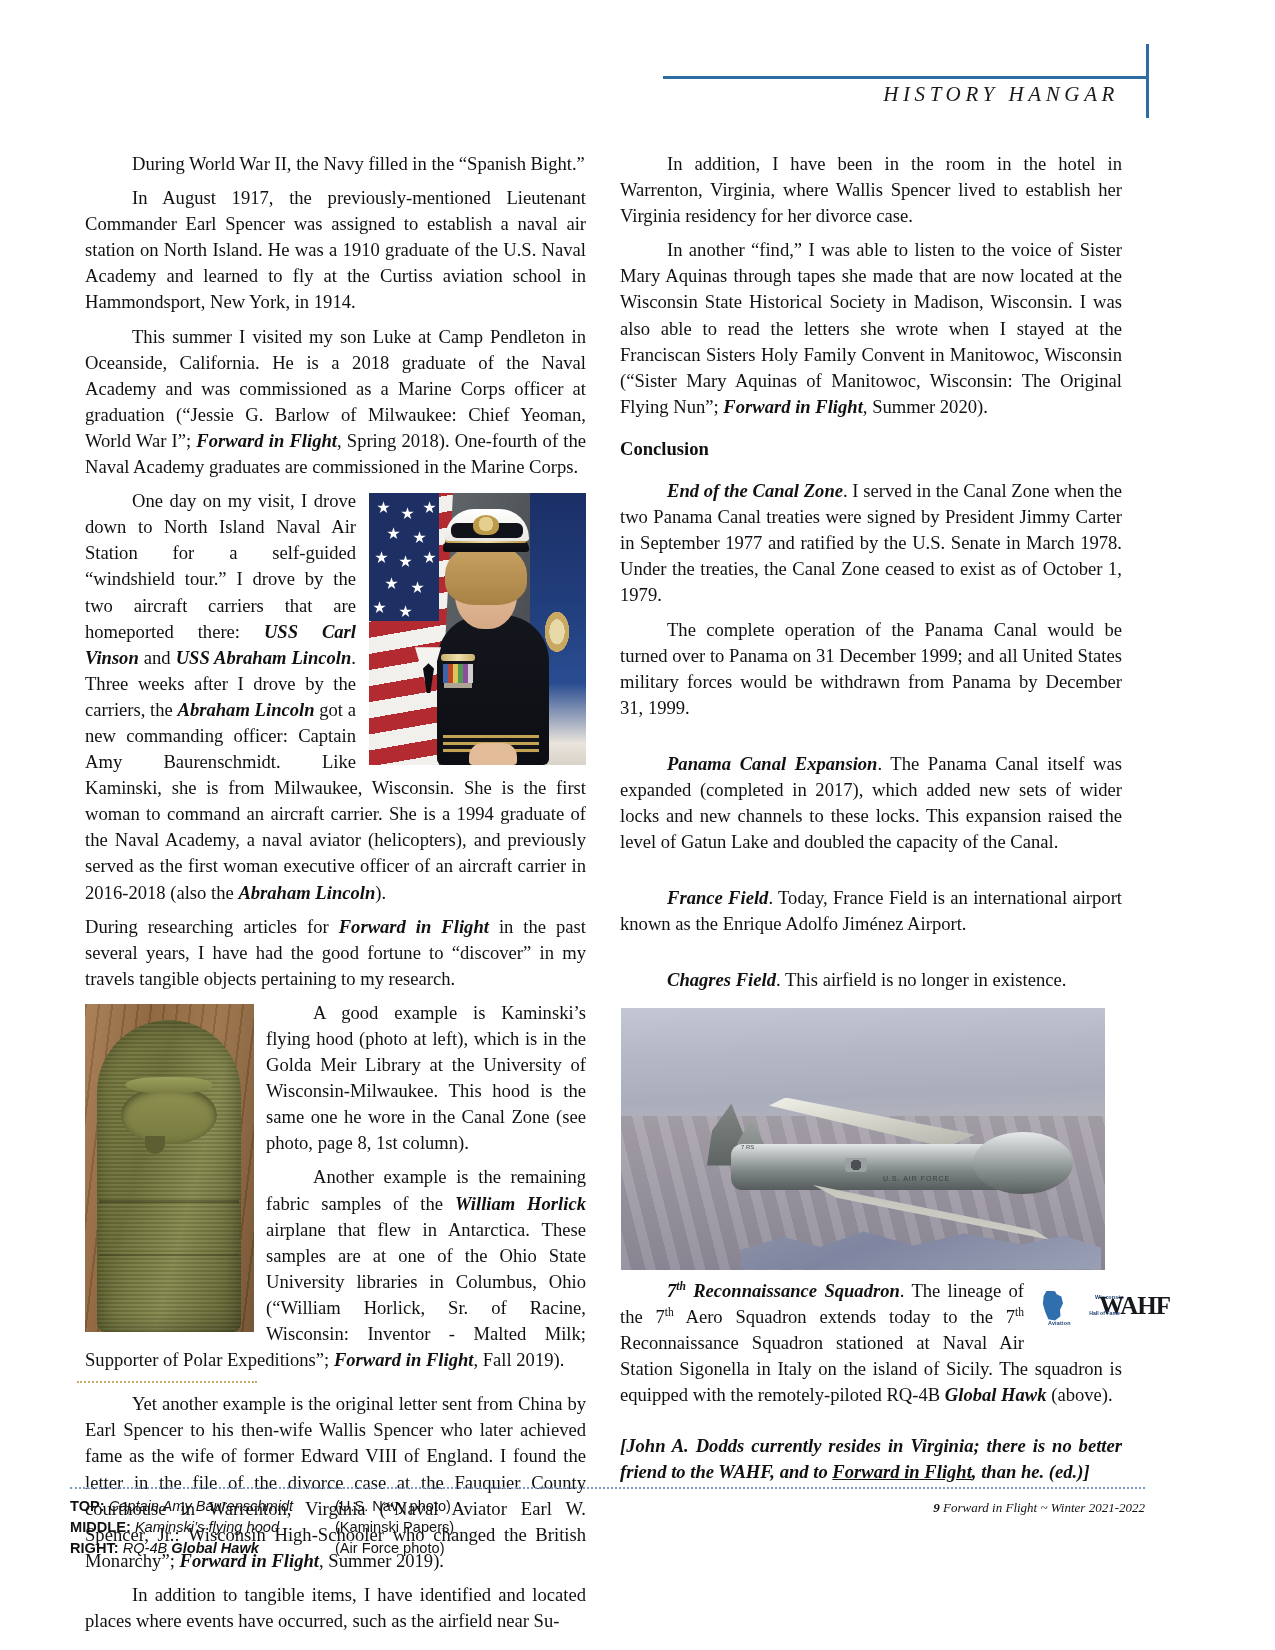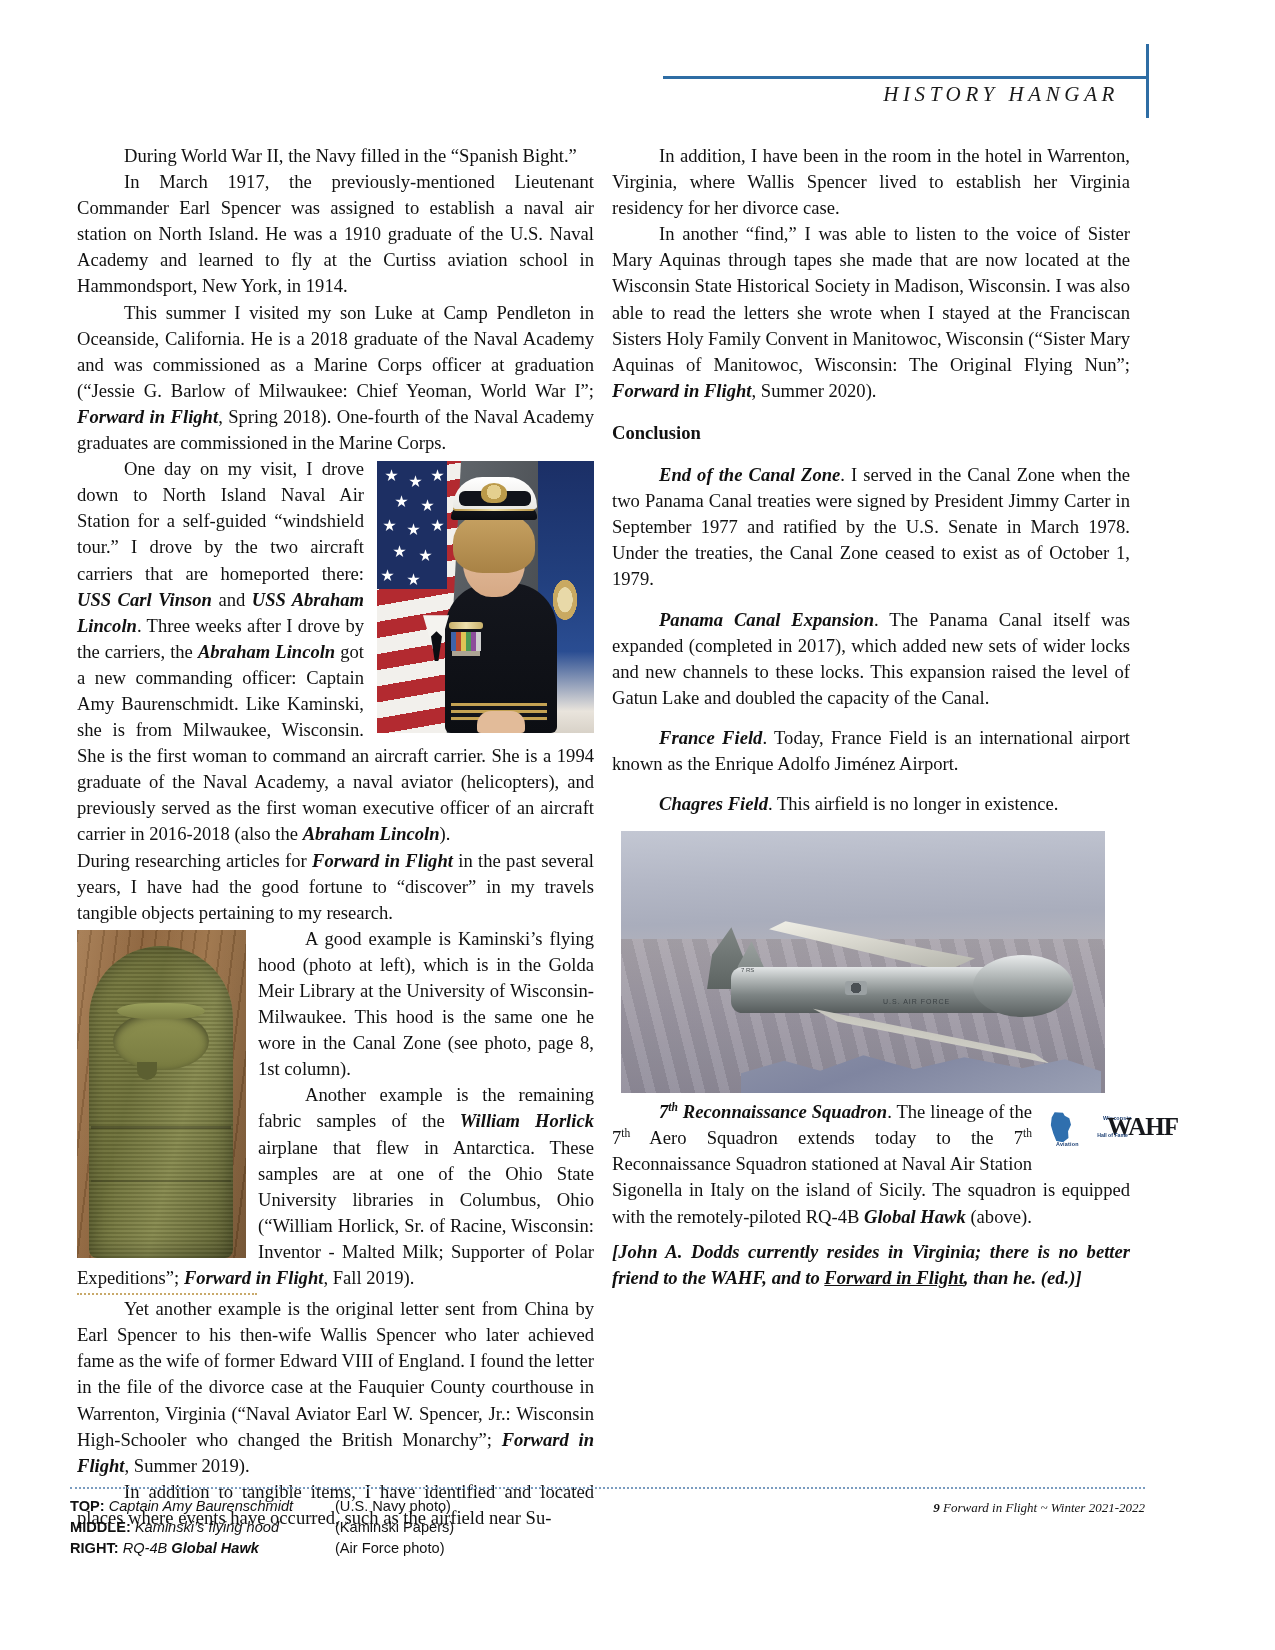--- a/index.html
+++ b/index.html
@@ -44,21 +44,21 @@
     font-size:18.6px;
     line-height:26.1px;
     text-align:justify;
     text-justify:inter-word;
     color:#111;
     hyphens:none;
   }
   .col-left  { left:77px;  width:517px; }
   .col-right { left:612px; width:518px; }
 
-  p { margin:0; text-indent:47px; }
+  p { margin:8px; text-indent:47px; }
   p.noindent { text-indent:0; }
   .h-bold { font-weight:bold; text-indent:0; margin-top:22px; }
   .h-conc { font-weight:bold; text-indent:0; margin-top:16px; margin-bottom:16px;}
   .lead { font-weight:bold; font-style:italic; }
   i, .it { font-style:italic;font-weight:bold; }
   .gap { height:14px; }
   .gap-sm { height:9px; }
   sup { font-size:0.62em; vertical-align:super; line-height:0; }
   u { text-decoration:underline; }
 
@@ -233,21 +233,21 @@
   <div class="header">
     <div class="header-rule"></div>
     <div class="header-vrule"></div>
     <div class="header-title">HISTORY HANGAR</div>
   </div>
 
   <div class="col col-left">
 
     <p>During World War II, the Navy filled in the “Spanish Bight.”</p>
 
-    <p>In March 1917, the previously-mentioned Lieutenant Commander Earl Spencer was assigned to establish a naval air station on North Island. He was a 1910 graduate of the U.S. Naval Academy and learned to fly at the Curtiss aviation school in Hammondsport, New York, in 1914.</p>
+    <p>In August 1917, the previously-mentioned Lieutenant Commander Earl Spencer was assigned to establish a naval air station on North Island. He was a 1910 graduate of the U.S. Naval Academy and learned to fly at the Curtiss aviation school in Hammondsport, New York, in 1914.</p>
 
     <p><span>This summer I visited my son Luke at Camp Pendleton in Oceanside, California. He is a 2018 graduate of the Naval Academy and was commissioned as a Marine Corps officer at graduation (“Jessie G. Barlow of Milwaukee: Chief Yeoman, World War I”; </span><i>Forward in Flight</i><span>, Spring 2018). One-fourth of the Naval Academy graduates are commissioned in the Marine Corps.</span></p>
 
     <p>
       <span class="fig-officer">
         <span class="op-bg"></span>
         <span class="op-flagL"></span>
         <span class="op-canton"></span>
         <span class="op-star" style="left:8px;  top:8px;"></span>
         <span class="op-star" style="left:32px; top:14px;"></span>
@@ -305,20 +305,21 @@
 
     <p>In addition, I have been in the room in the hotel in Warrenton, Virginia, where Wallis Spencer lived to establish her Virginia residency for her divorce case.</p>
 
     <p><span>In another “find,” I was able to listen to the voice of Sister Mary Aquinas through tapes she made that are now located at the Wisconsin State Historical Society in Madison, Wisconsin. I was also able to read the letters she wrote when I stayed at the Franciscan Sisters Holy Family Convent in Manitowoc, Wisconsin (“Sister Mary Aquinas of Manitowoc, Wisconsin: The Original Flying Nun”; </span><i>Forward in Flight</i><span>, Summer 2020).</span></p>
 
 
     <p class="h-conc">Conclusion</p>
 
     <p><span class="lead">End of the Canal Zone</span><span>. I served in the Canal Zone when the two Panama Canal treaties were signed by President Jimmy Carter in September 1977 and ratified by the U.S. Senate in March 1978. Under the treaties, the Canal Zone ceased to exist as of October 1, 1979.</span></p>
 
+    <p>The complete operation of the Panama Canal would be turned over to Panama on 31 December 1999; and all United States military forces would be withdrawn from Panama by December 31, 1999.</p>
 
     <div class="gap"></div>
 
     <p><span class="lead">Panama Canal Expansion</span><span>.  The Panama Canal itself was expanded (completed in 2017), which added new sets of wider locks and new channels to these locks. This expansion raised the level of Gatun Lake and doubled the capacity of the Canal.</span></p>
 
     <div class="gap"></div>
 
     <p><span class="lead">France Field</span><span>. Today, France Field is an international airport known as the Enrique Adolfo Jiménez Airport.</span></p>
 
     <div class="gap"></div>

